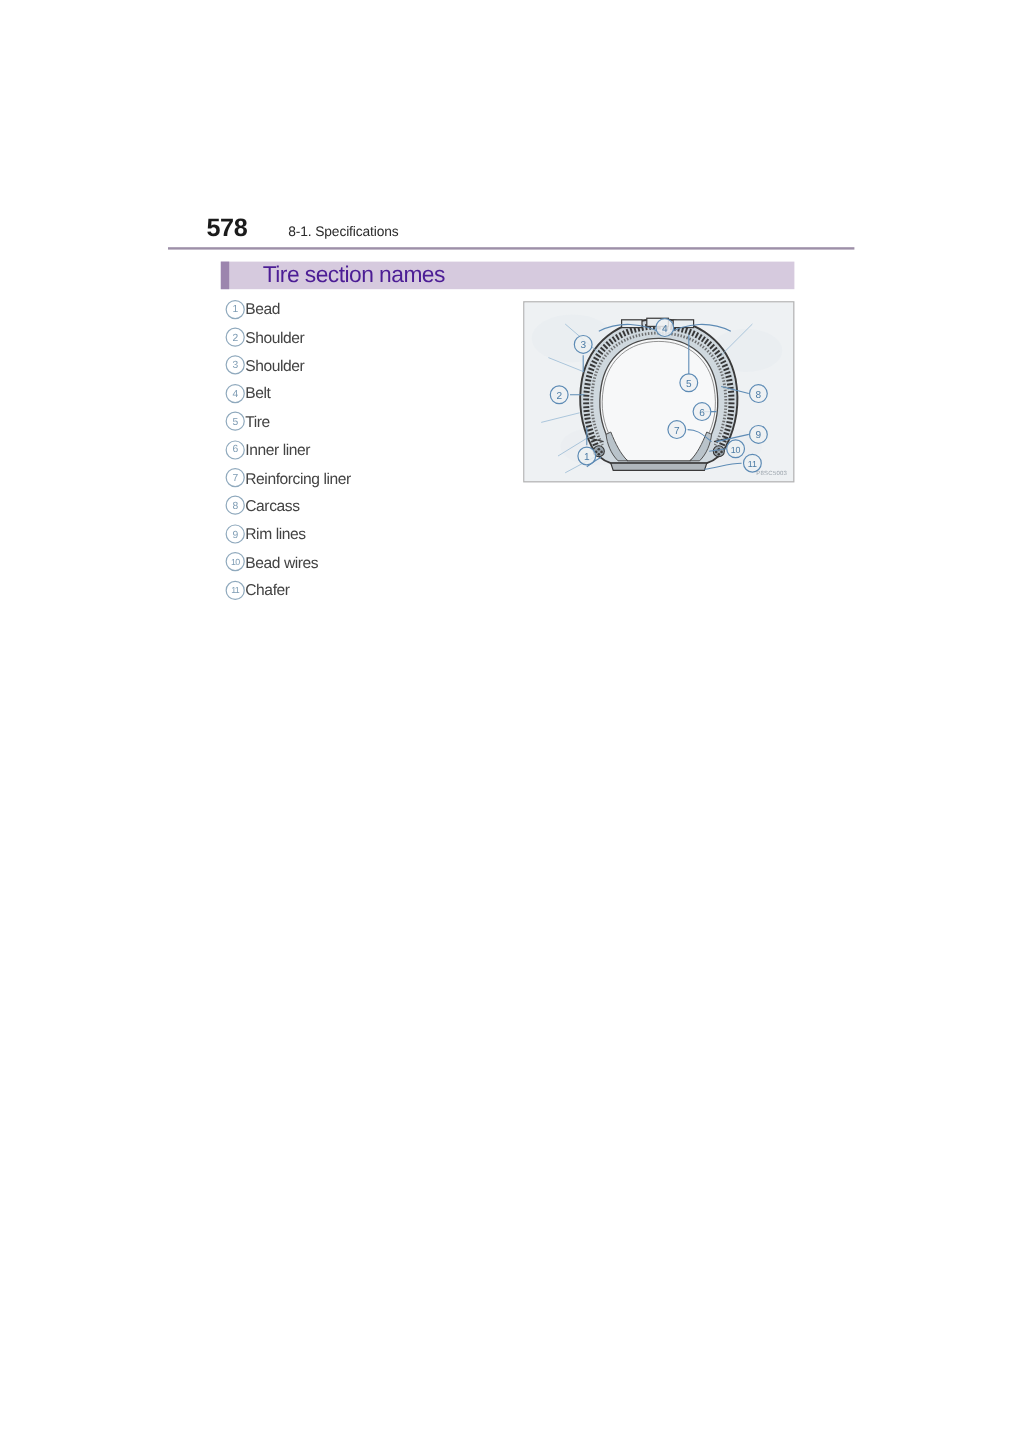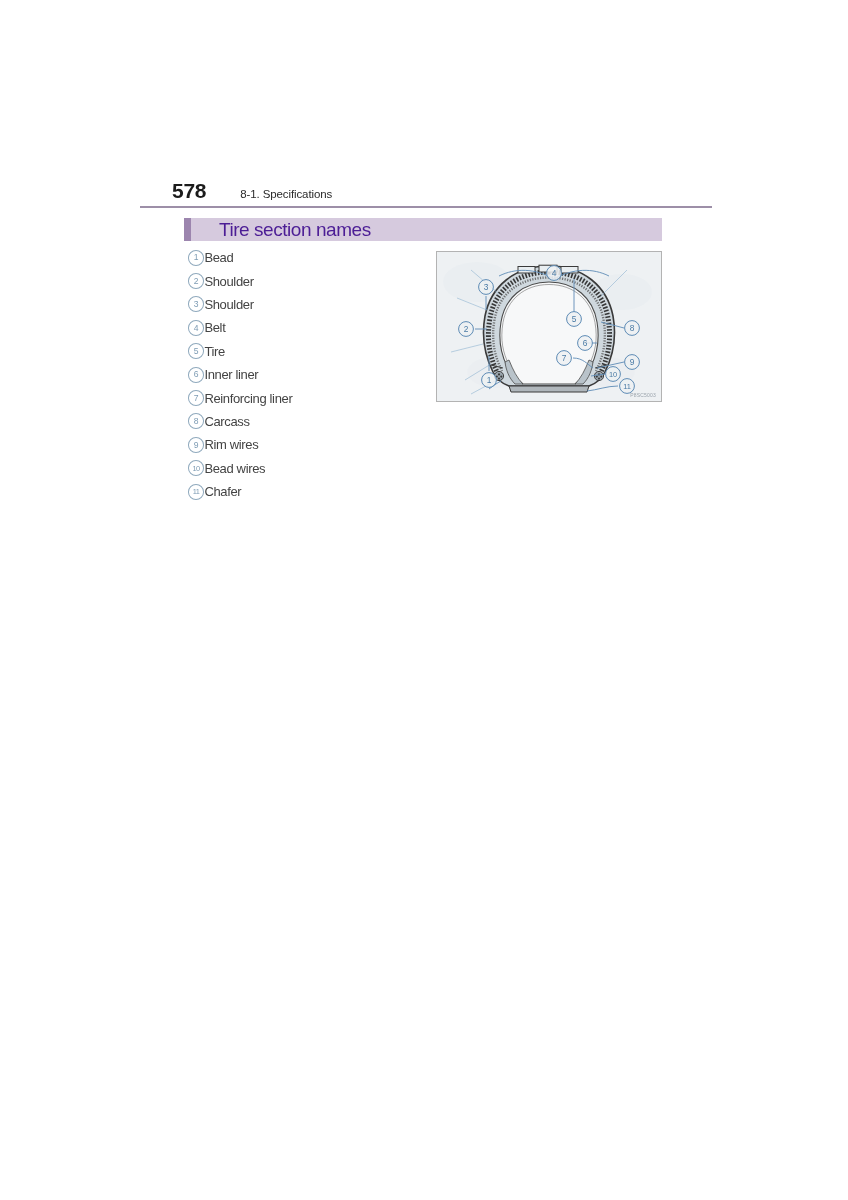--- a/index.html
+++ b/index.html
@@ -185,21 +185,21 @@
     <li class="legend-item">
       <span class="num-circle">7</span>
       <span class="legend-label">Reinforcing liner</span>
     </li>
     <li class="legend-item">
       <span class="num-circle">8</span>
       <span class="legend-label">Carcass</span>
     </li>
     <li class="legend-item">
       <span class="num-circle">9</span>
-      <span class="legend-label">Rim wires</span>
+      <span class="legend-label">Rim lines</span>
     </li>
     <li class="legend-item">
       <span class="num-circle wide">10</span>
       <span class="legend-label">Bead wires</span>
     </li>
     <li class="legend-item">
       <span class="num-circle wide">11</span>
       <span class="legend-label">Chafer</span>
     </li>
   </ul>

